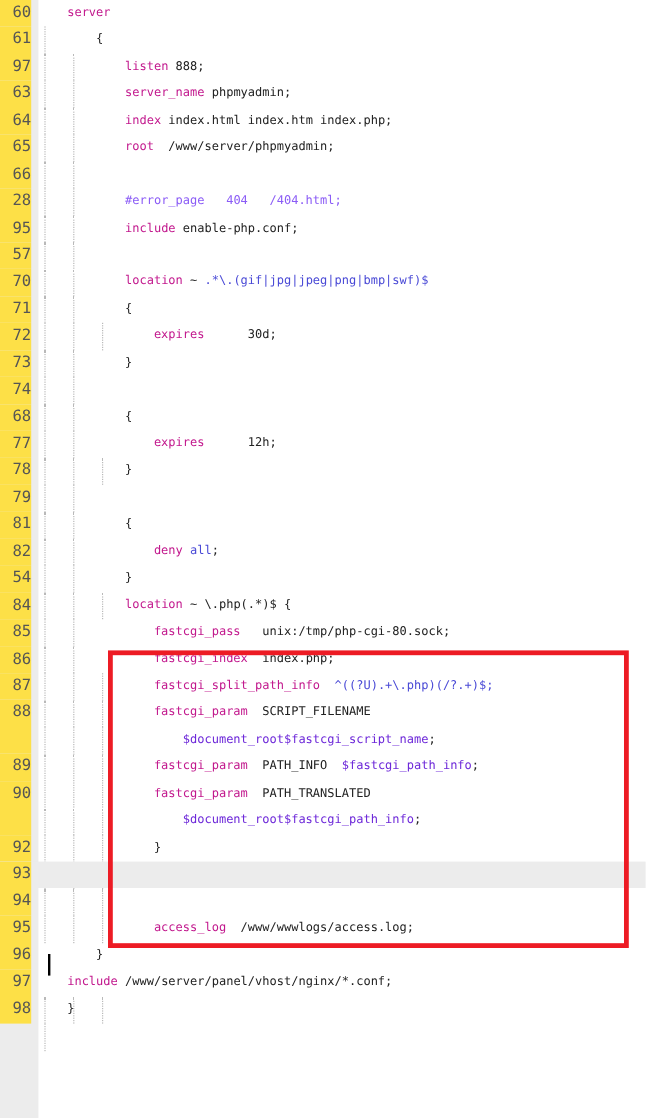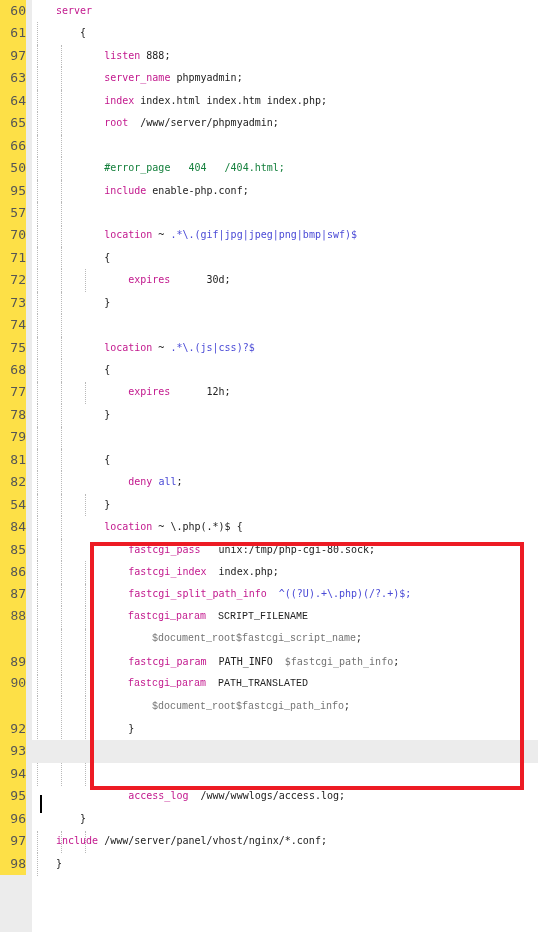--- a/index.html
+++ b/index.html
@@ -21,21 +21,21 @@
   }
   #code-area{
     position:absolute;left:0;top:0;width:538px;height:932px;
   }
   .line{
     position:relative;
     height:22.45px;
     line-height:22.45px;
     white-space:pre;
   }
-  .line.tall{height:44.9px;font-family:Liberation Mono, monospace;}
+  .line.tall{height:44.9px;}
   .line.cur{background:#ececec;}
   .lnum{
     position:absolute;left:0;top:0;
     width:26px;
     text-align:right;
     font-size:13px;
     line-height:22.45px;
     color:#555555;
     background:#fde047;
     height:100%;
@@ -54,23 +54,23 @@
     position:absolute;left:0;top:0;width:538px;height:932px;
     pointer-events:none;
   }
   .guide{
     position:absolute;
     width:1px;
     border-left:1px dotted #b9b9b9;
   }
   
   .kw{color:#c2188d;}
-  .cm{color:#15803d;}
+  .cm{color:#8b5cf6;}
   .rx{color:#4a4ad6;}
-  .var{color:#737373;}
+  .var{color:#6d28d9;}
   .pl{color:#222222;}
   
   #redbox{
     position:absolute;
     left:90px;top:542px;
     width:434px;height:248px;
     border:4px solid #ed1b24;
     box-sizing:border-box;
     pointer-events:none;
   }
@@ -168,29 +168,28 @@
       <div class="guide" style="left: 37px; top: 853.1px; height: 22.45px;"></div>
     </div>
   <div id="code-area">
       <div class="line"><div class="lnum">60</div><div class="ltext"><span class="kw">server</span></div></div>
       <div class="line"><div class="lnum">61</div><div class="ltext"><span>    </span><span class="pl">{</span></div></div>
       <div class="line"><div class="lnum">97</div><div class="ltext"><span>        </span><span class="kw">listen</span><span class="pl"> 888;</span></div></div>
       <div class="line"><div class="lnum">63</div><div class="ltext"><span>        </span><span class="kw">server_name</span><span class="pl"> phpmyadmin;</span></div></div>
       <div class="line"><div class="lnum">64</div><div class="ltext"><span>        </span><span class="kw">index</span><span class="pl"> index.html index.htm index.php;</span></div></div>
       <div class="line"><div class="lnum">65</div><div class="ltext"><span>        </span><span class="kw">root</span><span class="pl">  /www/server/phpmyadmin;</span></div></div>
       <div class="line"><div class="lnum">66</div><div class="ltext"><span>        </span></div></div>
-      <div class="line"><div class="lnum">50</div><div class="ltext"><span>        </span><span class="cm">#error_page   404   /404.html;</span></div></div>
+      <div class="line"><div class="lnum">28</div><div class="ltext"><span>        </span><span class="cm">#error_page   404   /404.html;</span></div></div>
       <div class="line"><div class="lnum">95</div><div class="ltext"><span>        </span><span class="kw">include</span><span class="pl"> enable-php.conf;</span></div></div>
       <div class="line"><div class="lnum">57</div><div class="ltext"><span>        </span></div></div>
       <div class="line"><div class="lnum">70</div><div class="ltext"><span>        </span><span class="kw">location</span><span class="pl"> ~ </span><span class="rx">.*\.(gif|jpg|jpeg|png|bmp|swf)$</span></div></div>
       <div class="line"><div class="lnum">71</div><div class="ltext"><span>        </span><span class="pl">{</span></div></div>
       <div class="line"><div class="lnum">72</div><div class="ltext"><span>            </span><span class="kw">expires</span><span class="pl">      30d;</span></div></div>
       <div class="line"><div class="lnum">73</div><div class="ltext"><span>        </span><span class="pl">}</span></div></div>
       <div class="line"><div class="lnum">74</div><div class="ltext"><span>        </span></div></div>
-      <div class="line"><div class="lnum">75</div><div class="ltext"><span>        </span><span class="kw">location</span><span class="pl"> ~ </span><span class="rx">.*\.(js|css)?$</span></div></div>
       <div class="line"><div class="lnum">68</div><div class="ltext"><span>        </span><span class="pl">{</span></div></div>
       <div class="line"><div class="lnum">77</div><div class="ltext"><span>            </span><span class="kw">expires</span><span class="pl">      12h;</span></div></div>
       <div class="line"><div class="lnum">78</div><div class="ltext"><span>        </span><span class="pl">}</span></div></div>
       <div class="line"><div class="lnum">79</div><div class="ltext"><span>        </span></div></div>
       <div class="line"><div class="lnum">81</div><div class="ltext"><span>        </span><span class="pl">{</span></div></div>
       <div class="line"><div class="lnum">82</div><div class="ltext"><span>            </span><span class="kw">deny</span><span class="pl"> </span><span class="rx">all</span><span class="pl">;</span></div></div>
       <div class="line"><div class="lnum">54</div><div class="ltext"><span>        </span><span class="pl">}</span></div></div>
       <div class="line"><div class="lnum">84</div><div class="ltext"><span>        </span><span class="kw">location</span><span class="pl"> ~ \.php(.*)$ {</span></div></div>
       <div class="line"><div class="lnum">85</div><div class="ltext"><span>            </span><span class="kw">fastcgi_pass</span><span class="pl">   unix:/tmp/php-cgi-80.sock;</span></div></div>
       <div class="line"><div class="lnum">86</div><div class="ltext"><span>            </span><span class="kw">fastcgi_index</span><span class="pl">  index.php;</span></div></div>

